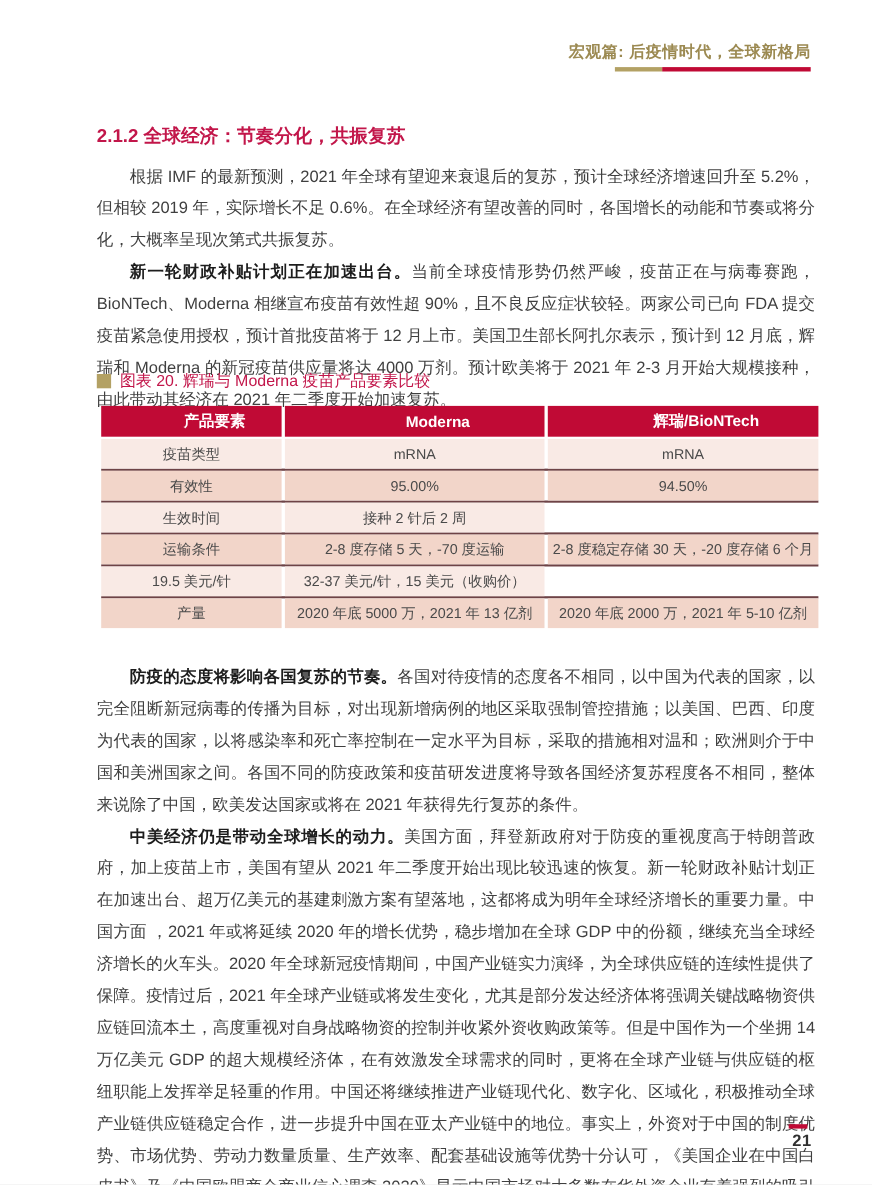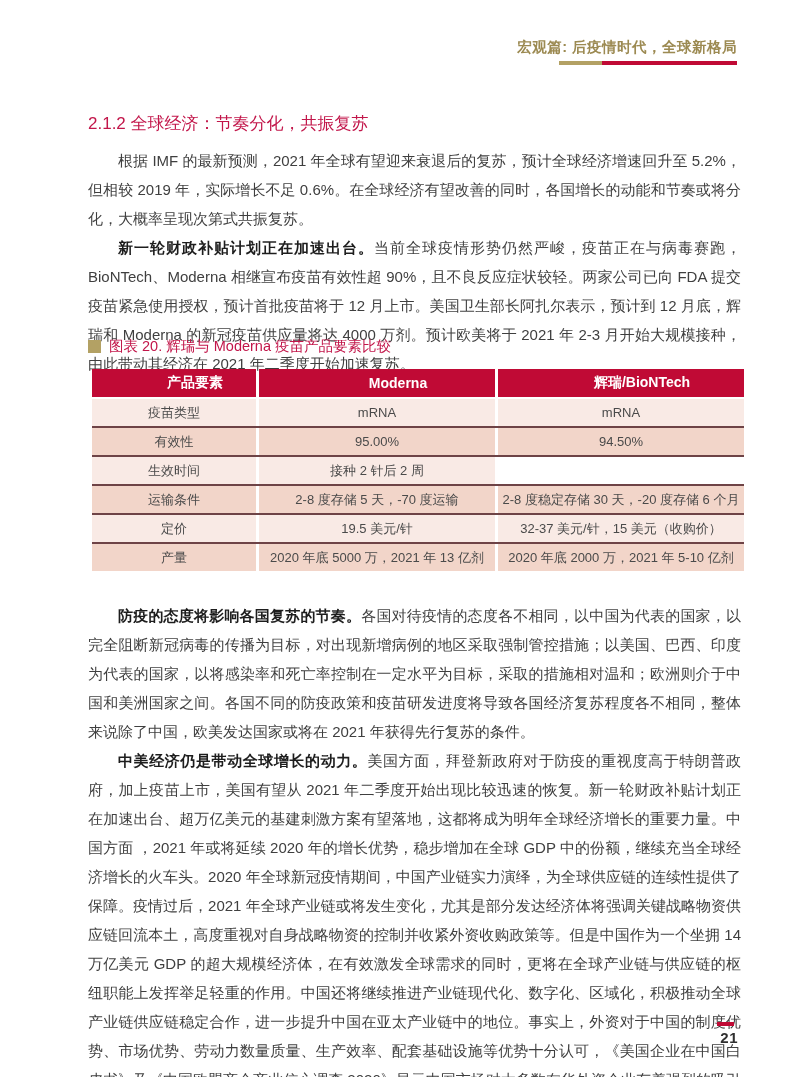--- a/index.html
+++ b/index.html
@@ -25,21 +25,21 @@
     margin-bottom:4px;
   }
   .hdr-rule { display:flex; width:178px; height:4px; margin-left:auto; }
   .hdr-rule .seg-gold { width:43px; height:100%; background:var(--accent_gold); }
   .hdr-rule .seg-red  { flex:1; height:100%; background:var(--accent_crimson); }
 
   
   .col { position:absolute; left:88px; width:653px; }
   .section-block { top:112px; }
   .section-heading {
-    font-size:17px; font-weight:normal;
+    font-size:17px; font-weight:bold;
     color:var(--heading_red);
     line-height:24px;
     margin-bottom:10px;
   }
   .body-p {
     font-size:15px; line-height:29px;
     color:var(--body_text);
     text-align:justify;
     text-indent:2em;
   }
@@ -131,21 +131,20 @@
       <div class="t-row data odd">
         <div class="cell">生效时间</div>
         <div class="cell">接种 2 针后 2 周</div>
       </div>
       <div class="t-row data even">
         <div class="cell">运输条件</div>
         <div class="cell">2-8 度存储 5 天，-70 度运输</div>
         <div class="cell">2-8 度稳定存储 30 天，-20 度存储 6 个月</div>
       </div>
       <div class="t-row data odd">
-        <div class="cell">定价</div>
         <div class="cell">19.5 美元/针</div>
         <div class="cell">32-37 美元/针，15 美元（收购价）</div>
       </div>
       <div class="t-row data even">
         <div class="cell">产量</div>
         <div class="cell">2020 年底 5000 万，2021 年 13 亿剂</div>
         <div class="cell">2020 年底 2000 万，2021 年 5-10 亿剂</div>
       </div>
     </div>
   </div>

